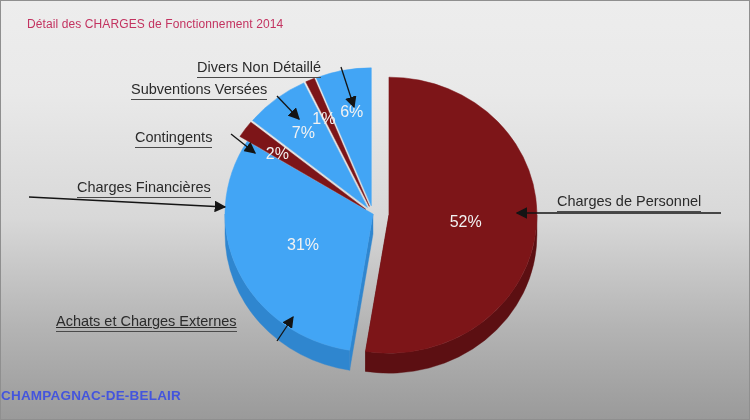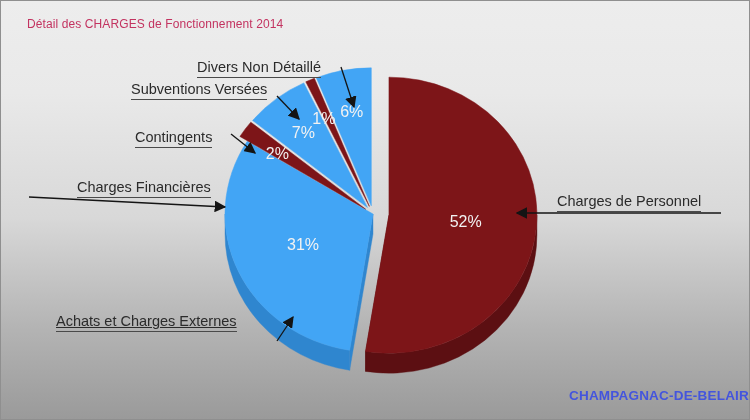--- a/index.html
+++ b/index.html
@@ -58,21 +58,21 @@
     white-space: nowrap;
     padding-bottom: 1px;
     border-bottom: 1.3px solid #4a4a4a;
     line-height: 17px;
   }
   #footer-caption {
     position: absolute;
     left: 0;
     right: 0;
     bottom: 16px;
-    text-align: right;
+    text-align: left;
     font-size: 13.5px;
     font-weight: bold;
     color: #4455dd;
     letter-spacing: 0.2px;
   }
   .slice-pct {
     font-family: "Liberation Sans", sans-serif;
     font-size: 16px;
     fill: #f2f2f2;
   }

